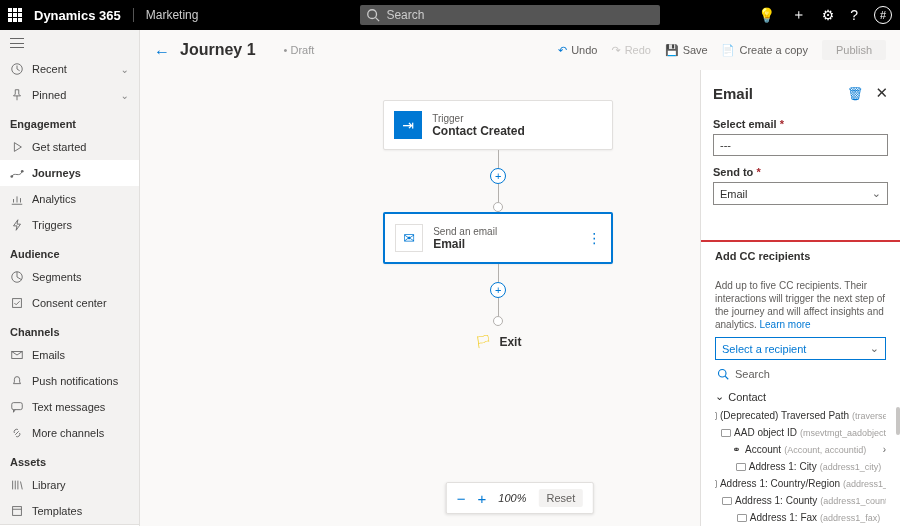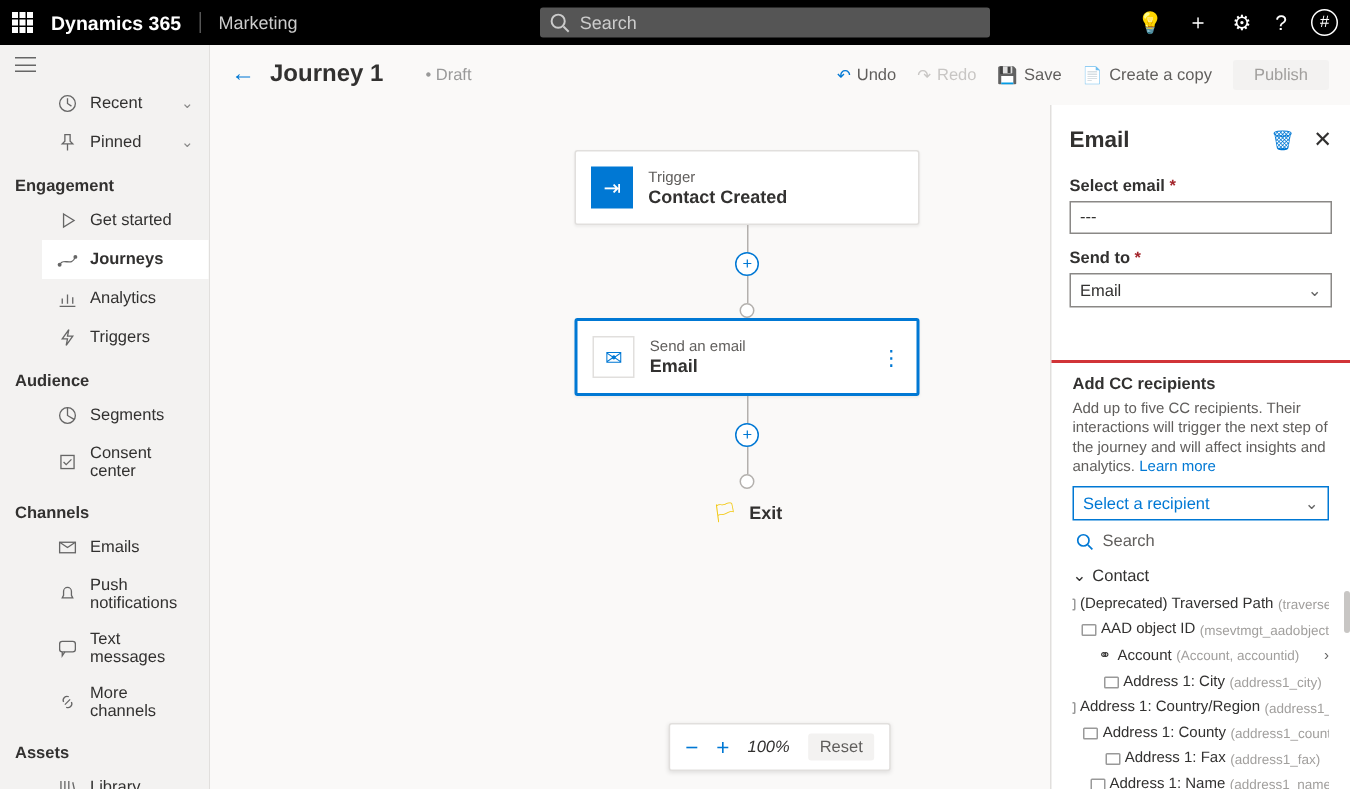--- a/index.html
+++ b/index.html
@@ -10,21 +10,21 @@
 .brand { font-weight: 600; font-size: 13px; }
 .module { font-size: 12px; color: #ccc; border-left: 1px solid #555; padding-left: 12px; }
 .top-search { flex: 0 0 300px; height: 20px; background: #555; border-radius: 2px; display: flex; align-items: center; padding: 0 6px; color: #ccc; gap: 6px; margin-left: 150px; }
 .top-icons { margin-left: auto; display: flex; gap: 16px; align-items: center; color: #fff; font-size: 14px; }
 .top-icons .circle { border: 1px solid #fff; border-radius: 50%; width: 18px; height: 18px; display: flex; align-items: center; justify-content: center; font-size: 11px; }
 .shell { display: flex; height: 496px; }
 .sidebar { width: 140px; background: #f3f2f1; border-right: 1px solid #e1dfdd; display: flex; flex-direction: column; overflow-y: auto; }
 .hamburger { padding: 8px 10px; }
 .ham-lines { width: 14px; height: 10px; border-top: 1px solid #666; border-bottom: 1px solid #666; position: relative; }
 .ham-lines::before { content:''; position:absolute; top:4px; left:0; right:0; border-top:1px solid #666; }
-.nav-item { display: flex; align-items: center; gap: 8px; padding: 6px 10px; cursor: pointer; font-size: 11px; color: #323130; margin-left: 28px; }
+.nav-item { display: flex; align-items: center; gap: 8px; padding: 6px 10px; cursor: pointer; font-size: 11px; color: #323130; }
 .nav-item.active { background: #fff; font-weight: 600; }
 .nav-item .chev { margin-left: auto; color: #888; font-size: 10px; }
 .nav-section { padding: 10px 10px 4px; font-size: 11px; font-weight: 600; color: #323130; }
 .nav-icon { width: 14px; height: 14px; color: #666; flex-shrink: 0; }
 .bottom-sel { margin-top: auto; display: flex; align-items: center; gap: 6px; padding: 6px 8px; border-top: 1px solid #e1dfdd; background: #fff; }
 .main { flex: 1; display: flex; flex-direction: column; background: #faf9f8; position: relative; }
 .cmdbar { height: 40px; display: flex; align-items: center; padding: 0 14px; gap: 10px; }
 .back { font-size: 16px; color: #0078d4; }
 .title { font-size: 16px; font-weight: 600; }
 .status { font-size: 11px; color: #999; margin-left: 18px; }
@@ -53,21 +53,21 @@
 .zoom .reset { font-size: 11px; color: #605e5c; background:#f3f2f1; padding: 3px 8px; border-radius:2px; }
 .panel { position: absolute; right: 0; top: 40px; bottom: 0; width: 200px; background: #fff; border-left: 1px solid #e1dfdd; padding: 14px 12px; overflow: hidden; }
 .panel-head { display: flex; align-items: center; margin-bottom: 16px; }
 .panel-head h3 { font-size: 15px; font-weight: 600; }
 .panel-head .del { margin-left: auto; color: #0078d4; font-size: 13px; }
 .panel-head .close { margin-left: 12px; font-size: 15px; }
 .panel label { font-size: 11px; font-weight: 600; display: block; margin-bottom: 4px; }
 .panel .req::after { content: ' *'; color: #a4262c; }
 .panel .field { width: 100%; border: 1px solid #8a8886; padding: 4px 6px; font-size: 11px; margin-bottom: 10px; background:#fff; display:flex; align-items:center; justify-content:space-between; }
 .cc-box { border: 2px solid #d13438; position: absolute; left: -8px; right: -8px; top: 170px; bottom: -8px; padding: 8px 20px; }
-.cc-title { font-size: 11px; font-weight: 600; margin-bottom: 4px; }
+.cc-title { font-size: 11px; font-weight: 600; margin-bottom: 17px; }
 .cc-desc { font-size: 10px; color: #605e5c; line-height: 1.3; margin-bottom: 6px; }
 .cc-desc .lm { color: #0078d4; }
 .cc-select { border: 1px solid #0078d4; padding: 4px 6px; font-size: 11px; color: #0078d4; display:flex; justify-content:space-between; align-items:center; margin-bottom: 4px; }
 .cc-search { display:flex; align-items:center; gap:6px; padding: 4px 2px; color:#0078d4; font-size: 11px; margin-bottom: 6px; }
 .cc-group { font-size: 11px; font-weight: 400; display:flex; align-items:center; gap:4px; margin-bottom: 4px; color:#323130; }
 .cc-list { position: relative; }
 .cc-item { font-size: 10px; padding: 3px 0 3px 16px; display:flex; align-items:center; gap:3px; color:#323130; white-space:nowrap; overflow:hidden;justify-content:center; }
 .cc-item .sub { color: #a19f9d; font-size: 9px; }
 .cc-item .ico { width:10px; height:8px; border:1px solid #999; border-radius:1px; flex-shrink:0; }
 .cc-item .ico-acc { font-size: 10px; width: 11px; text-align: center; flex-shrink: 0; }

